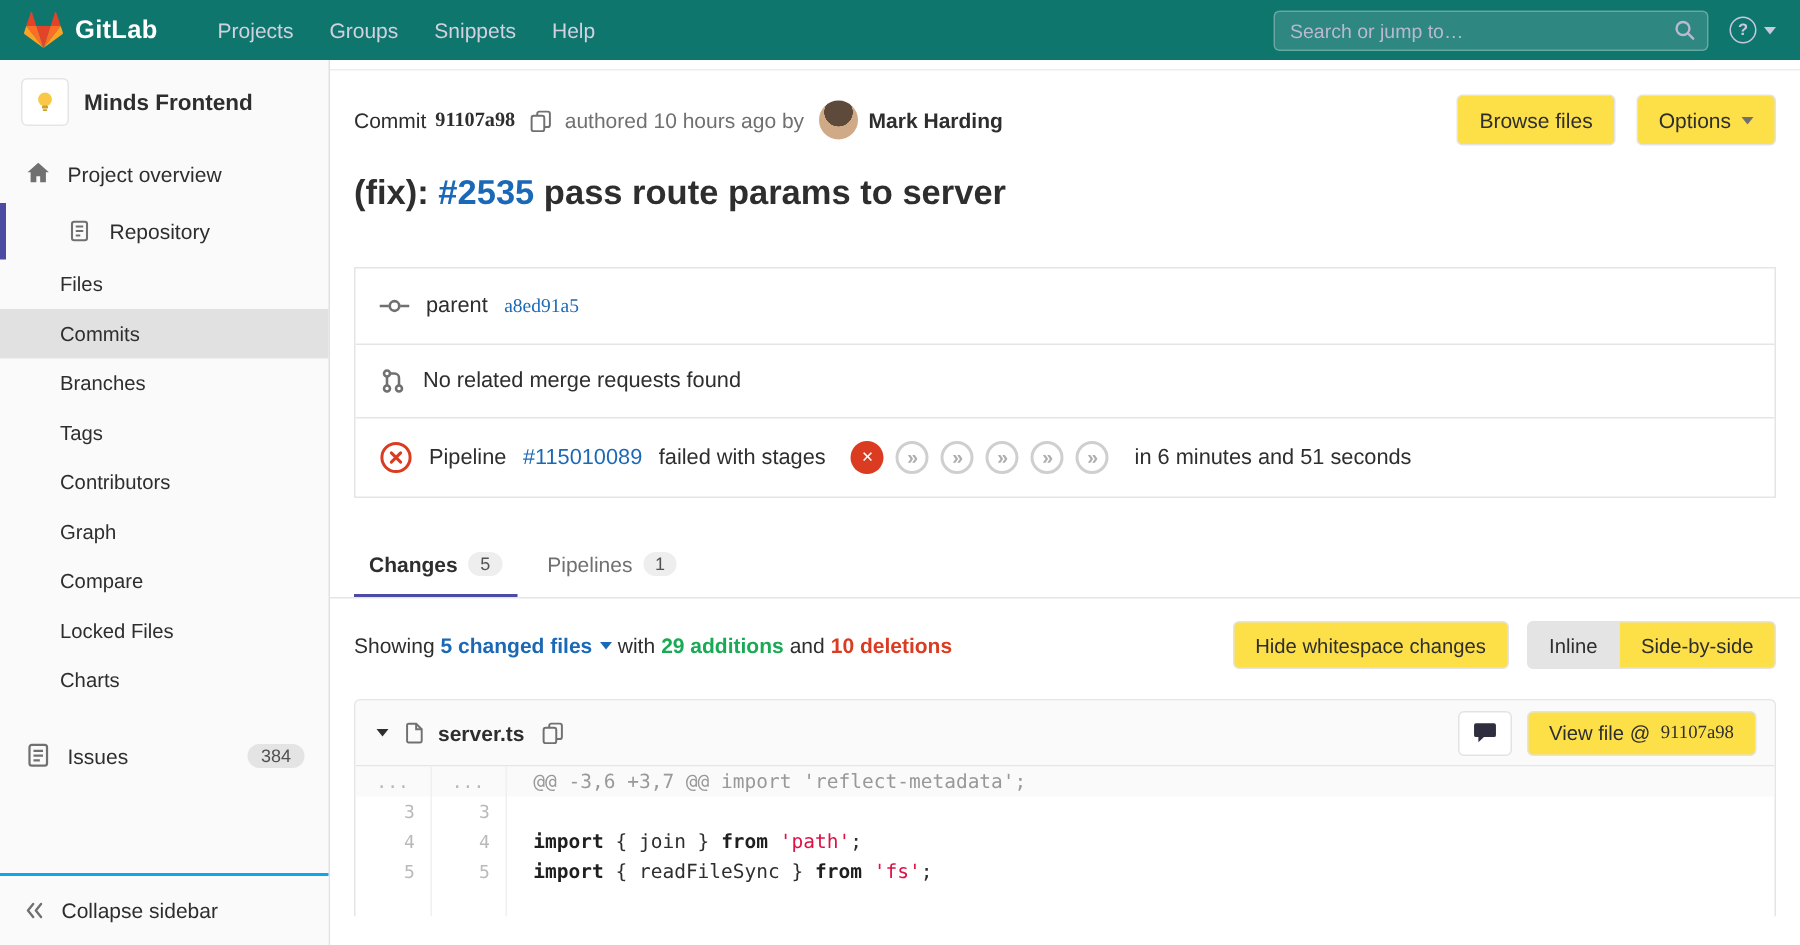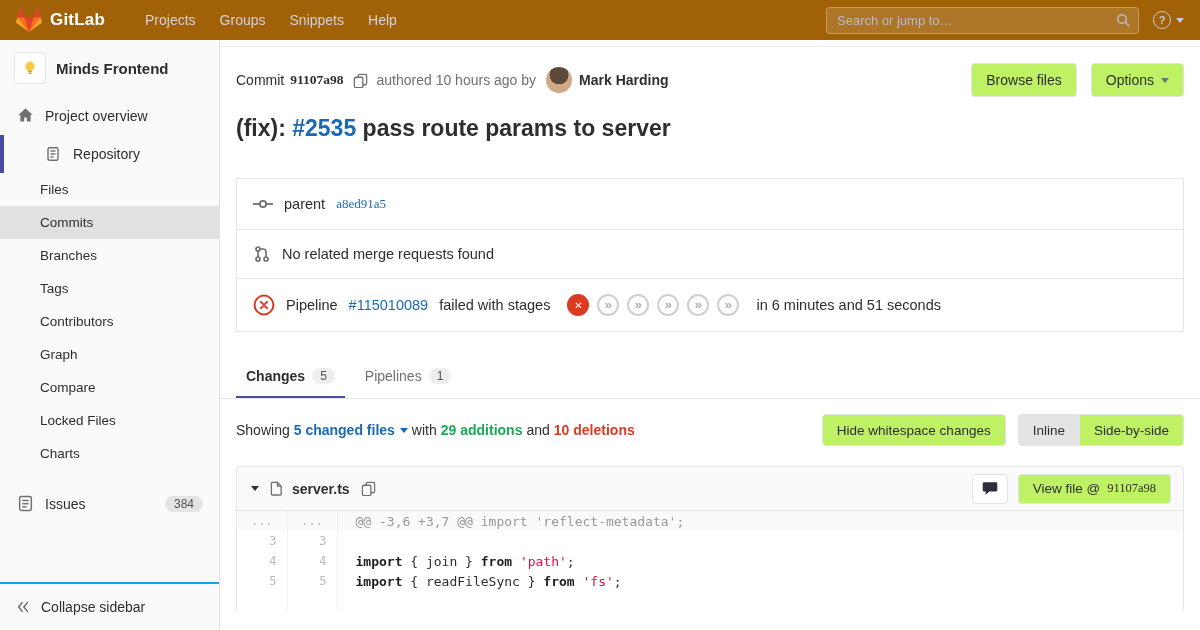--- a/index.html
+++ b/index.html
@@ -4,29 +4,29 @@
 <style>
   * { margin:0; padding:0; box-sizing:border-box; }
   html,body { width:1200px; height:630px; overflow:hidden;
     font-family:"Liberation Sans","DejaVu Sans",sans-serif; font-size:14px;
     color:#2e2e2e; background:#fff; }
   .mono { font-family:Liberation Serif, serif; }
   a { text-decoration:none; color:#1b69b6; cursor:pointer; }
   svg { display:block; }
 
   
-  .navbar { position:fixed; top:0; left:0; right:0; height:40px; background:#a16207;
+  .navbar { position:fixed; top:0; left:0; right:0; height:40px; background:#0f766e;
     display:flex; align-items:center; justify-content:space-between; padding:0 16px; z-index:20; }
   .nav-left { display:flex; align-items:center; }
   .brand { display:flex; align-items:center; gap:8px; cursor:pointer; }
   .brand-text { color:#fff; font-size:17px; font-weight:700; letter-spacing:.2px; }
   .nav-links { display:flex; margin-left:28px; }
   .nav-links a { color:#d1d1e0; padding:0 12px; font-size:14px; line-height:40px; }
   .nav-right { display:flex; align-items:center; gap:14px; }
-  .searchbox { position:relative; width:313px; }
+  .searchbox { position:relative; width:290px; }
   .searchbox input { width:100%; height:27px; background:rgba(255,255,255,.13);
     border:1px solid rgba(255,255,255,.28); border-radius:4px; padding:0 30px 0 10px;
     color:#fff; font-size:13px; font-family:inherit; outline:none; }
   .searchbox input::placeholder { color:#b9b9cf; }
   .search-ic { position:absolute; right:8px; top:5px; cursor:pointer; }
   .help-menu { display:flex; align-items:center; gap:5px; color:#c9c9dd; cursor:pointer; }
   .qmark { width:18px; height:18px; border:1.5px solid #c9c9dd; border-radius:50%;
     display:flex; align-items:center; justify-content:center; font-size:11px; font-weight:700; }
   .tri { width:0; height:0; border-left:4px solid transparent; border-right:4px solid transparent;
     border-top:5px solid currentColor; display:inline-block; }
@@ -65,21 +65,21 @@
 
   .commit-meta { display:flex; align-items:center; padding:16px 16px 10px; }
   .commit-sha { font-weight:700; font-size:13.5px; margin-left:6px; }
   .copy-btn { margin:0 9px; display:inline-flex; cursor:pointer; }
   .authored { color:#707070; }
   .author-avatar { width:26px; height:26px; border-radius:50%; margin:0 7px 0 10px;
     background:radial-gradient(circle at 50% 30%, #5d4a3a 0 42%, #d0a987 43% 100%); flex:0 0 26px; }
   .author-name { font-weight:700; }
   .meta-actions { margin-left:auto; display:flex; gap:14px; }
   .btn { display:inline-flex; align-items:center; gap:7px; border:1px solid #e3e3e3;
-    background:#bef264; border-radius:4px; height:34px; padding:0 14px; font-size:14px;
+    background:#fde047; border-radius:4px; height:34px; padding:0 14px; font-size:14px;
     color:#2e2e2e; font-family:inherit; cursor:pointer; white-space:nowrap; }
   .btn .tri { color:#707070; }
 
   .commit-title { font-size:23px; font-weight:700; padding:8px 16px 20px; }
   .commit-title a { font-weight:700; }
 
   .info-box { margin:16px 16px; border:1px solid #e5e5e5; border-radius:0; }
   .info-row { display:flex; align-items:center; gap:11px; padding:15px 16px;
     border-bottom:1px solid #e5e5e5; font-size:14.5px; }
   .info-row:last-child { border-bottom:0; }

